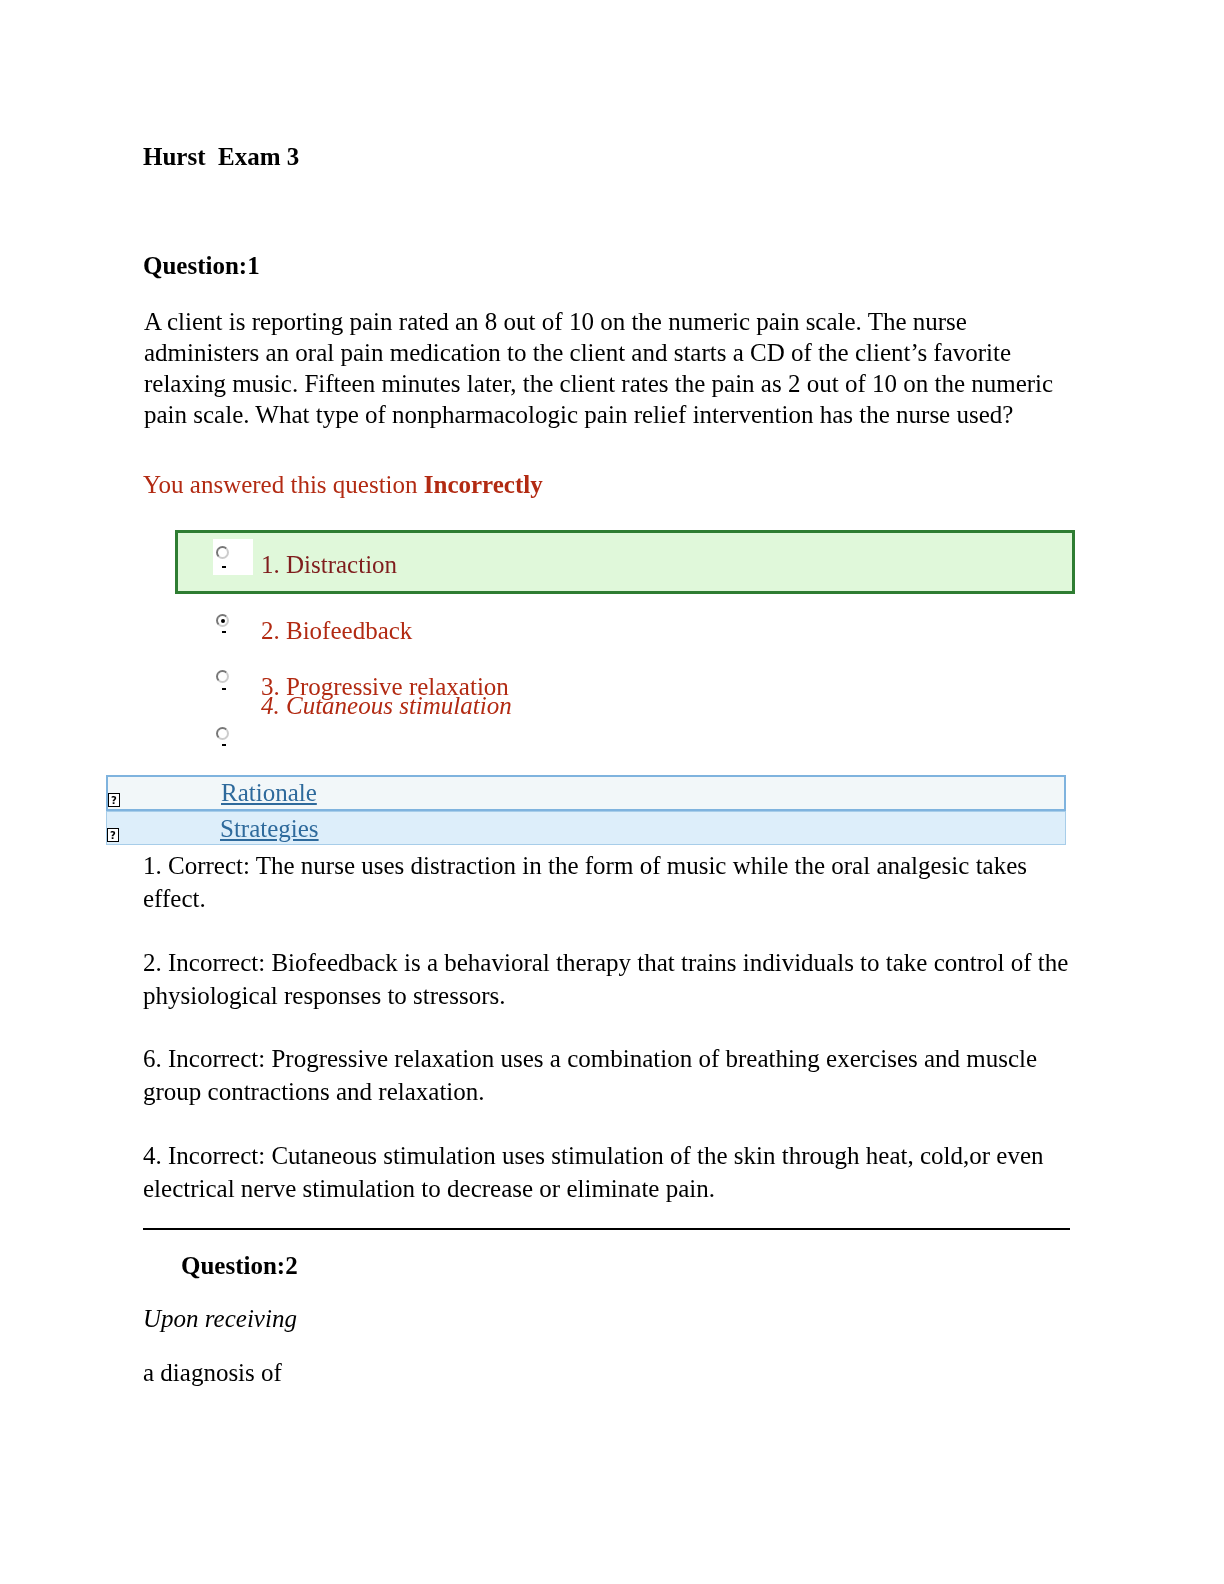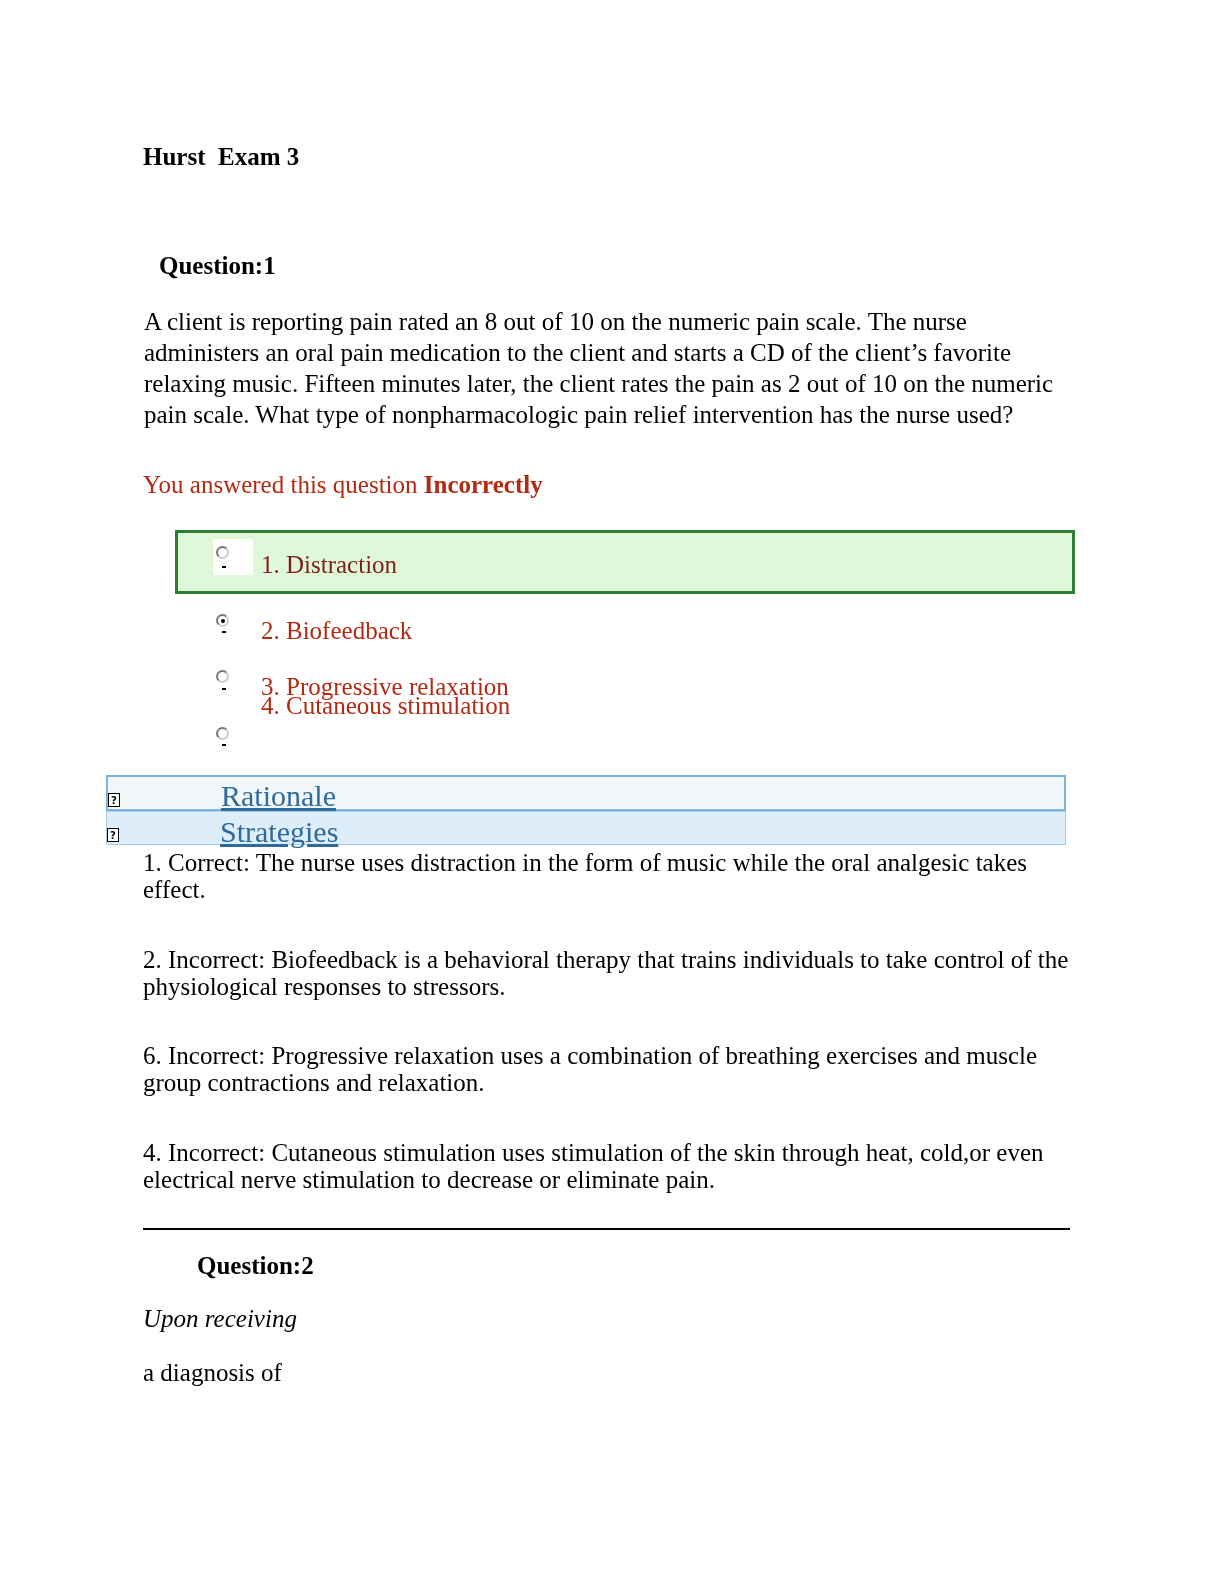--- a/index.html
+++ b/index.html
@@ -2,21 +2,21 @@
 <html><head>
 <meta charset="utf-8">
 <style>
   html, body { margin: 0; padding: 0; background: #ffffff; }
   body {
     width: 1224px; height: 1584px; position: relative; overflow: hidden;
     font-family: "Liberation Serif", "DejaVu Serif", serif; color: #000;
   }
   .abs { position: absolute; }
   .title { left: 143px; top: 143px; font-size: 25px; font-weight: bold; white-space: pre; }
-  .qhead { font-size: 25px; font-weight: bold; margin-left: 16px; }
+  .qhead { font-size: 25px; font-weight: bold; }
   .q1head { left: 143px; top: 252px; }
   .qtext { left: 144px; top: 306px; width: 940px; font-size: 25px; line-height: 31px; }
   .status { left: 143px; top: 471px; font-size: 25px; color: #b22a12; }
   .status b { font-weight: bold; }
   .correct-box {
     left: 175px; top: 530px; width: 900px; height: 64px;
     border: 3px solid #2e7d32; background: #e0f8da; box-sizing: border-box;
   }
   .opt { font-size: 25px; left: 261px; }
   .opt.correct { color: #7f1d1d; }
@@ -30,27 +30,27 @@
     content: ""; position: absolute; left: 3px; top: 3px; width: 4px; height: 4px;
     background: #000; border-radius: 50%;
   }
   .radio-tail { width: 4px; height: 2px; background: #000; }
   .radio-bg { left: 213px; top: 539px; width: 40px; height: 36px; background: #fff; }
   .link-row {
     left: 106px; width: 960px; box-sizing: border-box;
   }
   .row-rationale { top: 775px; height: 36px; background: #f2f7f9; border: 2px solid #7fb3de; }
   .row-strategies { top: 811px; height: 34px; background: #ddeefa; border: 1px solid #a7cde9; }
-  .row-link { position: absolute; left: 113px; font-size: 30px; color: #2e6a9c; text-decoration: underline; }
+  .row-link { position: absolute; left: 113px; font-size: 25px; color: #2e6a9c; text-decoration: underline; }
   .row-icon {
     position: absolute; left: 0px; width: 12px; height: 14px; border: 1px solid #000;
     font-family: "DejaVu Sans", sans-serif; font-size: 10px; line-height: 13px;
     text-align: center; font-weight: bold; background: #fff; box-sizing: border-box;
   }
-  .rat { left: 143px; width: 940px; font-size: 25px; line-height: 27px; }
+  .rat { left: 143px; width: 940px; font-size: 25px; line-height: 33px; }
   .hr { left: 143px; top: 1228px; width: 927px; height: 2px; background: #000; }
   .q2head { left: 181px; top: 1252px; }
   .q2p { left: 143px; font-size: 25px; }
 </style>
 </head>
 <body>
 
 <div class="abs title">Hurst  Exam 3</div>
 
 <div class="abs qhead q1head">Question:1</div>
@@ -69,21 +69,21 @@
 <div class="abs radio checked" style="left:216px; top:614px;"></div>
 <div class="abs radio-tail" style="left:222px; top:631px;"></div>
 <div class="abs opt wrong" style="top:617px;">2. Biofeedback</div>
 
 <div class="abs radio" style="left:216px; top:670px;"></div>
 <div class="abs radio-tail" style="left:222px; top:688px;"></div>
 <div class="abs opt wrong" style="top:673px;">3. Progressive relaxation</div>
 
 <div class="abs radio" style="left:216px; top:727px;"></div>
 <div class="abs radio-tail" style="left:222px; top:744px;"></div>
-<div class="abs opt wrong" style="top:692px;">4. Cutaneous stimulation</div>
+<div class="abs opt wrong" style="top:692px;font-style:italic;">4. Cutaneous stimulation</div>
 
 <div class="abs link-row row-rationale">
   <span class="row-icon" style="top:16px;">?</span>
   <span class="row-link" style="top:2px;">Rationale</span>
 </div>
 <div class="abs link-row row-strategies">
   <span class="row-icon" style="top:16px;">?</span>
   <span class="row-link" style="top:3px;">Strategies</span>
 </div>
 

